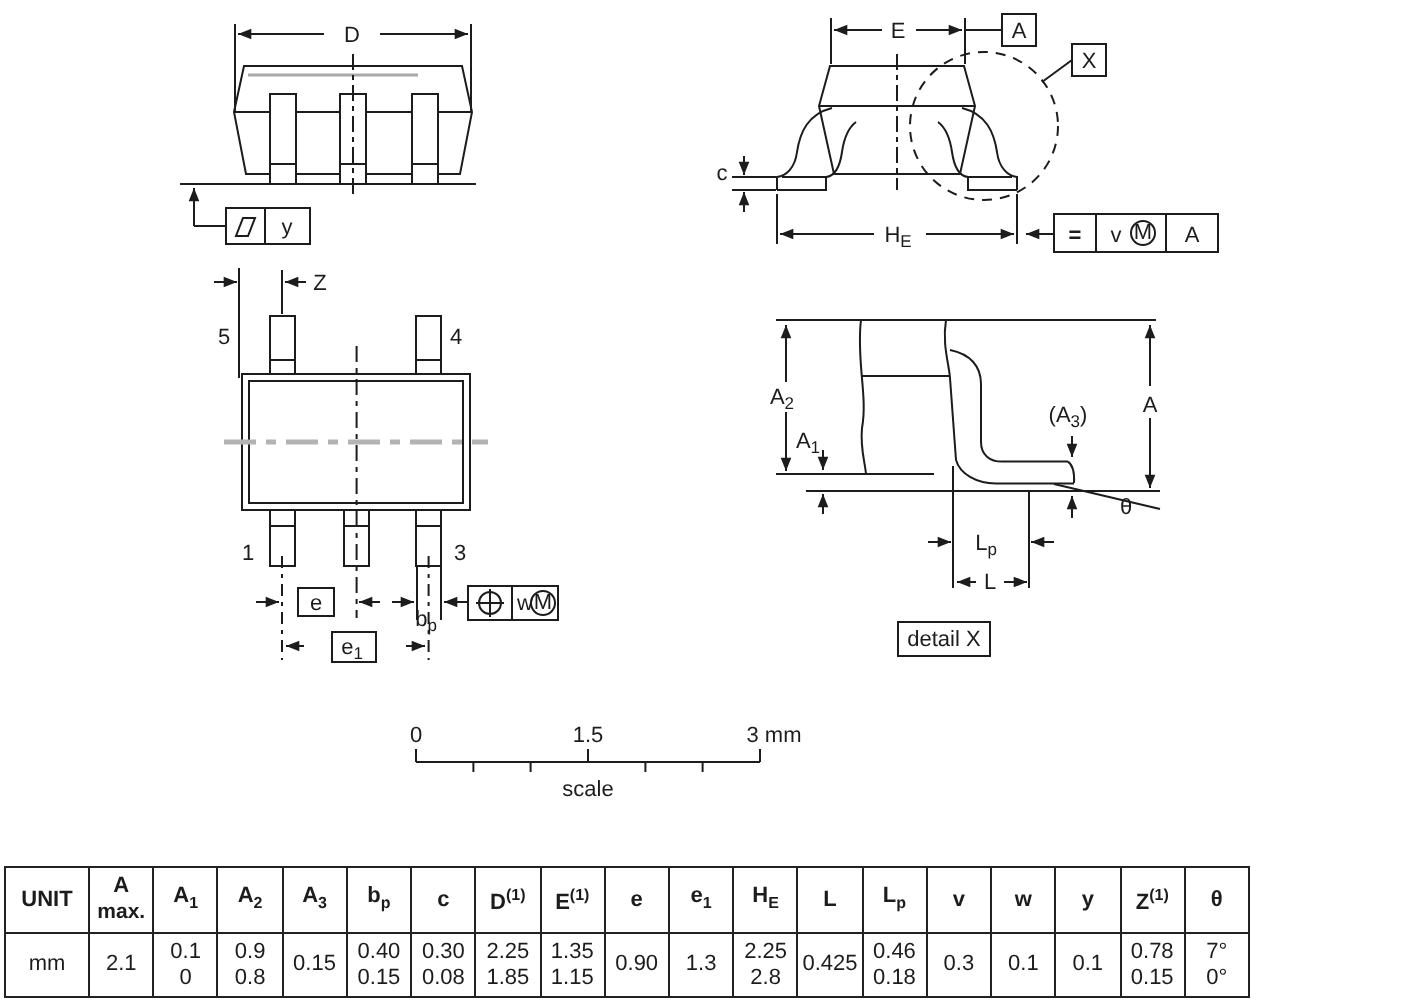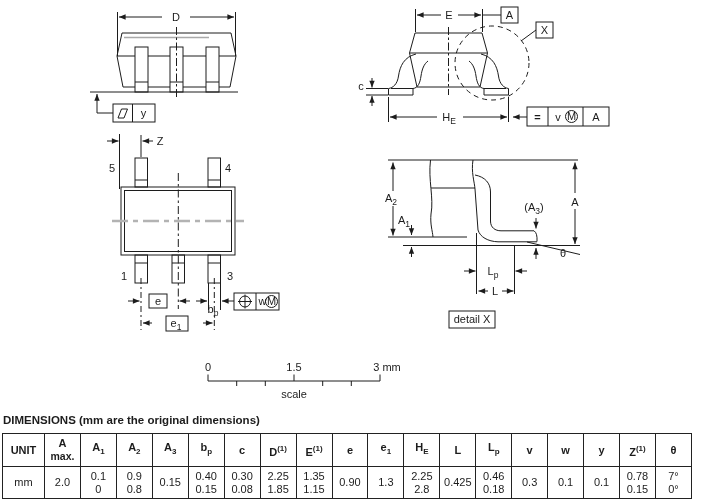--- a/index.html
+++ b/index.html
@@ -1,20 +1,20 @@
 <!DOCTYPE html>
 <html><head>
 <meta charset="utf-8">
 <style>
   html,body{margin:0;padding:0;background:#ffffff;}
   .page{position:relative;width:701px;height:503px;background:#fff;overflow:hidden;
         font-family:"Liberation Sans",sans-serif;color:#1c1c1c;}
   svg text{font-family:"Liberation Sans",sans-serif;font-size:11px;fill:#1c1c1c;}
   .dim-heading{position:absolute;left:3px;top:414px;font-size:11.5px;font-weight:bold;}
-  table.dims{position:absolute;left:2px;top:433px;width:690px;border-collapse:collapse;
+  table.dims{position:absolute;left:2px;top:433px;width:623px;border-collapse:collapse;
              table-layout:fixed;font-size:11px;}
   table.dims th,table.dims td{border:1px solid #222;text-align:center;vertical-align:middle;
              padding:0;line-height:13px;}
   table.dims th{height:32px;font-weight:bold;}
   table.dims td{height:31px;font-weight:normal;}
   table.dims sub{font-size:8px;}
   table.dims sup{font-size:8px;}
   .l2{display:block;font-weight:bold;font-size:10.5px;}
 </style>
 </head>
@@ -229,21 +229,20 @@
     <line x1="265.3" y1="381" x2="265.3" y2="386"></line>
     <line x1="322.7" y1="381" x2="322.7" y2="386"></line>
     <line x1="351.3" y1="381" x2="351.3" y2="386"></line>
     <text x="208" y="371" text-anchor="middle" stroke="none">0</text>
     <text x="294" y="371" text-anchor="middle" stroke="none">1.5</text>
     <text x="387" y="371" text-anchor="middle" stroke="none">3 mm</text>
     <text x="294" y="398" text-anchor="middle" stroke="none">scale</text>
   </g>
 </svg>
 
-<div class="dim-heading">DIMENSIONS (mm are the original dimensions)</div>
 
 <table class="dims">
   <colgroup>
     <col style="width:42px">
         <col>
         <col>
         <col>
         <col>
         <col>
         <col>
@@ -282,21 +281,21 @@
       <th><span>Z</span><sup>(1)</sup></th>
       <th><span>θ</span></th>
     </tr>
   </thead>
   <tbody>
     <tr>
       <td>
             <div>mm</div>
           </td>
       <td>
-            <div>2.0</div>
+            <div>2.1</div>
           </td>
       <td>
             <div>0.1</div>
             <div>0</div>
           </td>
       <td>
             <div>0.9</div>
             <div>0.8</div>
           </td>
       <td>

